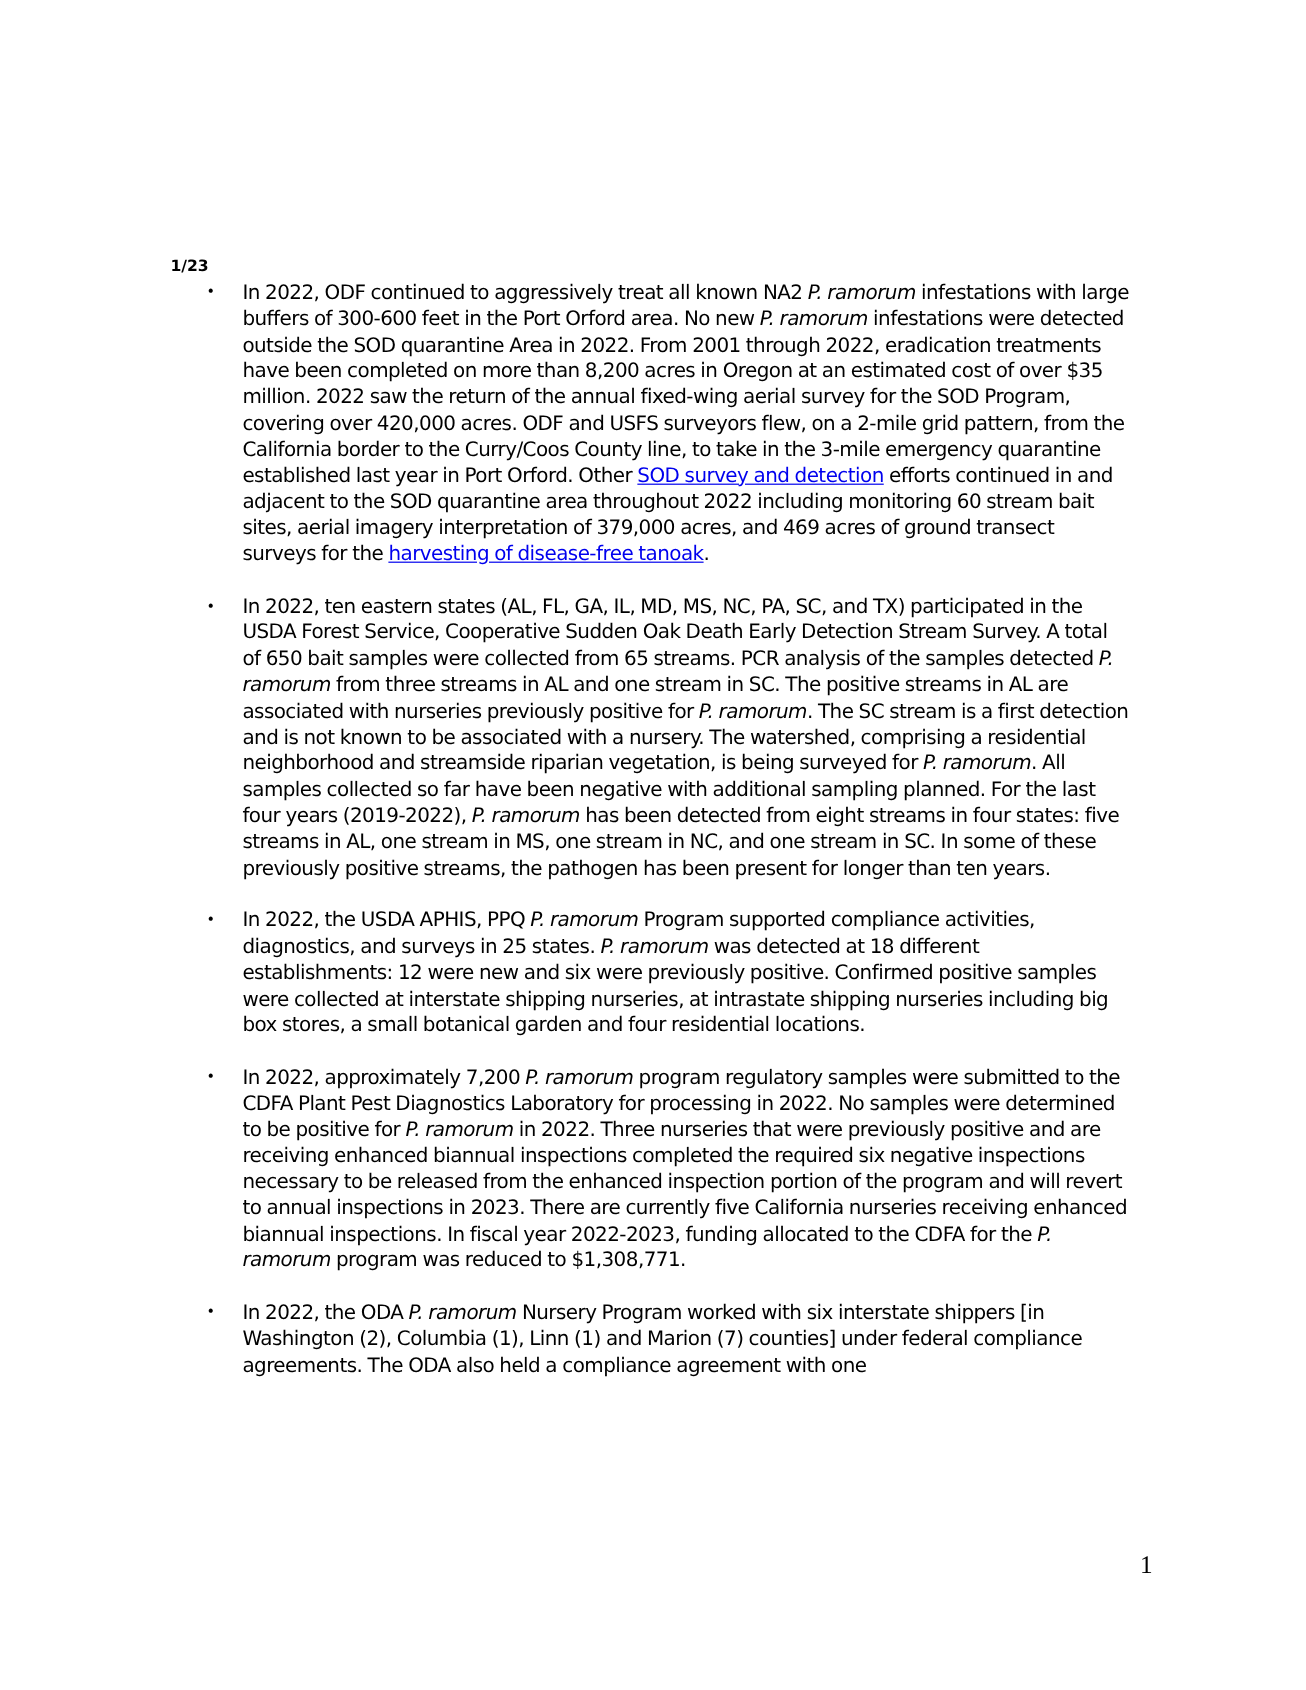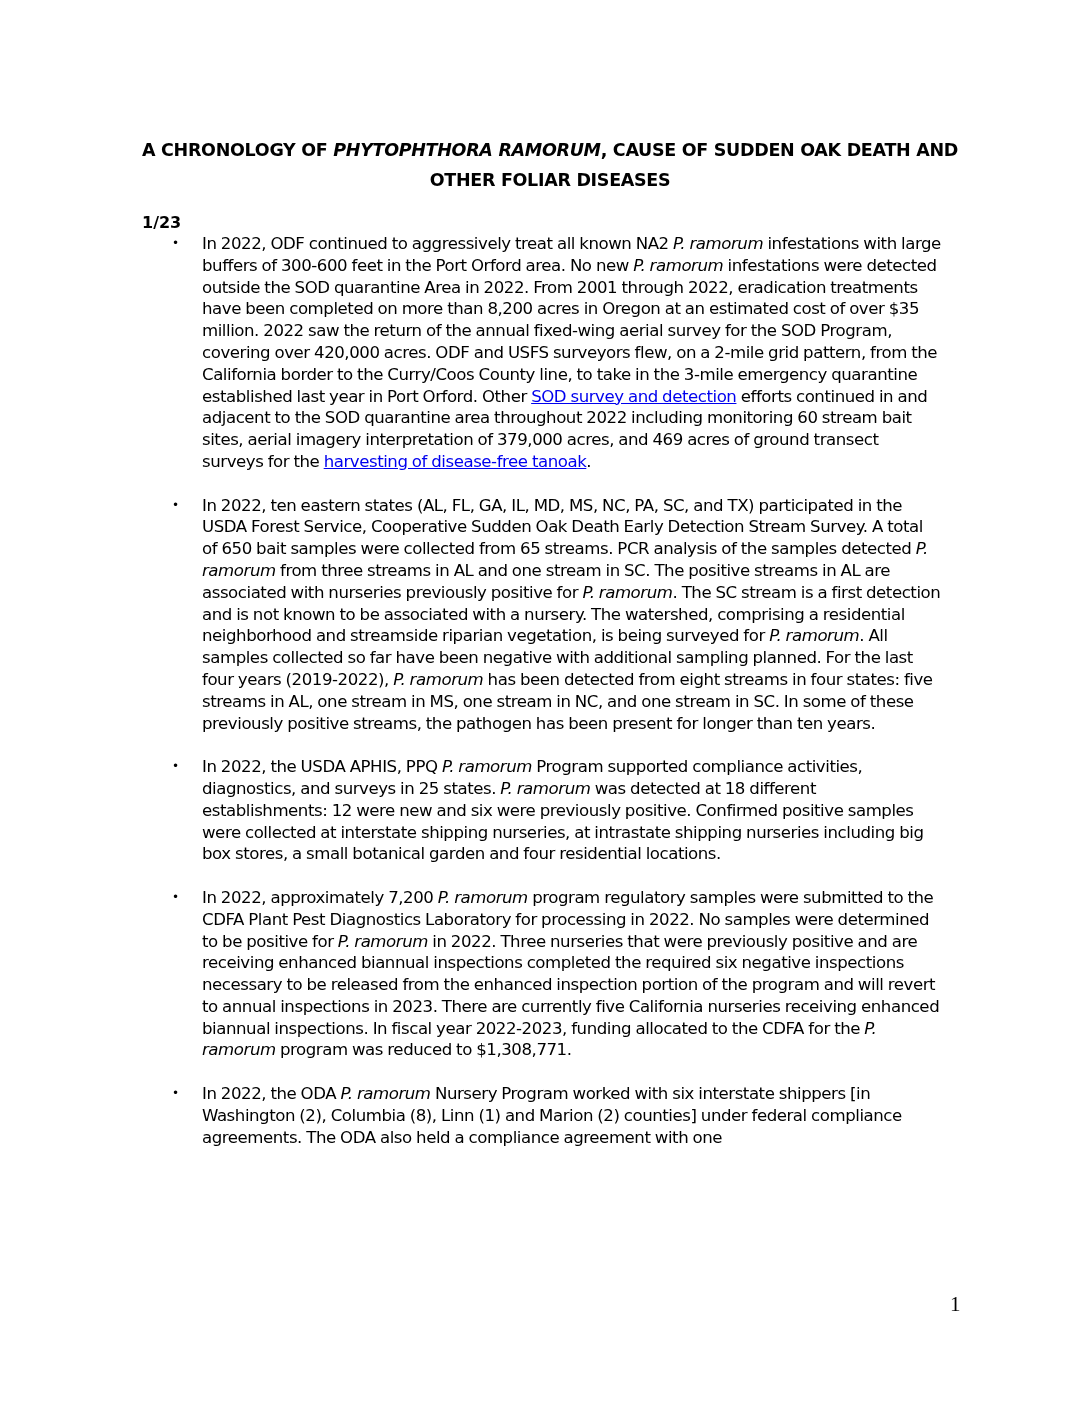--- a/index.html
+++ b/index.html
@@ -8,21 +8,21 @@
   .title {
     position: absolute; left: 140px; top: 135px; width: 820px;
     text-align: center;
     font-family: "DejaVu Sans", sans-serif; font-weight: bold;
     font-size: 17.5px; line-height: 30px; letter-spacing: -0.3px;
   }
   .title em { font-style: italic; }
   .date {
     position: absolute; left: 142px; top: 212px;
     font-family: "DejaVu Sans", sans-serif; font-weight: bold;
-    font-size: 16px; line-height: 22px;
+    font-size: 13px; line-height: 22px;
   }
   ul.entries {
     position: absolute; left: 142px; top: 233px; width: 800px;
     margin: 0; padding: 0; list-style: none;
   }
   ul.entries li {
     position: relative;
     padding-left: 60px;
     font-family: "DejaVu Sans", sans-serif;
     font-size: 16.6px; line-height: 21.8px; letter-spacing: -0.45px;
@@ -36,28 +36,25 @@
   a.link { color: #0000ee; text-decoration: underline; }
   .page-number {
     position: absolute; left: 950px; top: 1292px;
     font-family: "Liberation Serif", serif; font-size: 21px;
   }
 </style>
 </head>
 <body>
 
 <div class="page">
-  <div class="title">
-    <span>A CHRONOLOGY OF </span><em>PHYTOPHTHORA RAMORUM</em><span>, CAUSE OF SUDDEN OAK DEATH AND OTHER FOLIAR DISEASES</span>
-  </div>
 
   <div class="date">1/23</div>
 
   <ul class="entries">
     <li><span class="bullet">•</span><span>In 2022, ODF continued to aggressively treat all known NA2 </span><em class="sp">P. ramorum</em><span> infestations with large buffers of 300-600 feet in the Port Orford area. No new </span><em class="sp">P. ramorum</em><span> infestations were detected outside the SOD quarantine Area in 2022. From 2001 through 2022, eradication treatments have been completed on more than 8,200 acres in Oregon at an estimated cost of over $35 million. 2022 saw the return of the annual fixed-wing aerial survey for the SOD Program, covering over 420,000 acres. ODF and USFS surveyors flew, on a 2-mile grid pattern, from the California border to the Curry/Coos County line, to take in the 3-mile emergency quarantine established last year in Port Orford. Other </span><a class="link">SOD survey and detection</a><span> efforts continued in and adjacent to the SOD quarantine area throughout 2022 including monitoring 60 stream bait sites, aerial imagery interpretation of 379,000 acres, and 469 acres of ground transect surveys for the </span><a class="link">harvesting of disease-free tanoak</a><span>.</span></li>
     <li><span class="bullet">•</span><span>In 2022, ten eastern states (AL, FL, GA, IL, MD, MS, NC, PA, SC, and TX) participated in the USDA Forest Service, Cooperative Sudden Oak Death Early Detection Stream Survey. A total of 650 bait samples were collected from 65 streams. PCR analysis of the samples detected </span><em class="sp">P. ramorum</em><span> from three streams in AL and one stream in SC. The positive streams in AL are associated with nurseries previously positive for </span><em class="sp">P. ramorum</em><span>. The SC stream is a first detection and is not known to be associated with a nursery. The watershed, comprising a residential neighborhood and streamside riparian vegetation, is being surveyed for </span><em class="sp">P. ramorum</em><span>. All samples collected so far have been negative with additional sampling planned. For the last four years (2019-2022), </span><em class="sp">P. ramorum</em><span> has been detected from eight streams in four states: five streams in AL, one stream in MS, one stream in NC, and one stream in SC. In some of these previously positive streams, the pathogen has been present for longer than ten years.</span></li>
     <li><span class="bullet">•</span><span>In 2022, the USDA APHIS, PPQ </span><em class="sp">P. ramorum</em><span> Program supported compliance activities, diagnostics, and surveys in 25 states. </span><em class="sp">P. ramorum</em><span> was detected at 18 different establishments: 12 were new and six were previously positive. Confirmed positive samples were collected at interstate shipping nurseries, at intrastate shipping nurseries including big box stores, a small botanical garden and four residential locations.</span></li>
     <li><span class="bullet">•</span><span>In 2022, approximately 7,200 </span><em class="sp">P. ramorum</em><span> program regulatory samples were submitted to the CDFA Plant Pest Diagnostics Laboratory for processing in 2022. No samples were determined to be positive for </span><em class="sp">P. ramorum</em><span> in 2022. Three nurseries that were previously positive and are receiving enhanced biannual inspections completed the required six negative inspections necessary to be released from the enhanced inspection portion of the program and will revert to annual inspections in 2023. There are currently five California nurseries receiving enhanced biannual inspections. In fiscal year 2022-2023, funding allocated to the CDFA for the </span><em class="sp">P. ramorum</em><span> program was reduced to $1,308,771.</span></li>
-    <li><span class="bullet">•</span><span>In 2022, the ODA </span><em class="sp">P. ramorum</em><span> Nursery Program worked with six interstate shippers [in Washington (2), Columbia (8), Linn (1) and Marion (2) counties] under federal compliance agreements. The ODA also held a compliance agreement with one</span></li>
+    <li><span class="bullet">•</span><span>In 2022, the ODA </span><em class="sp">P. ramorum</em><span> Nursery Program worked with six interstate shippers [in Washington (2), Columbia (1), Linn (1) and Marion (7) counties] under federal compliance agreements. The ODA also held a compliance agreement with one</span></li>
   </ul>
 
   <div class="page-number">1</div>
 </div>
 
 </body></html>

